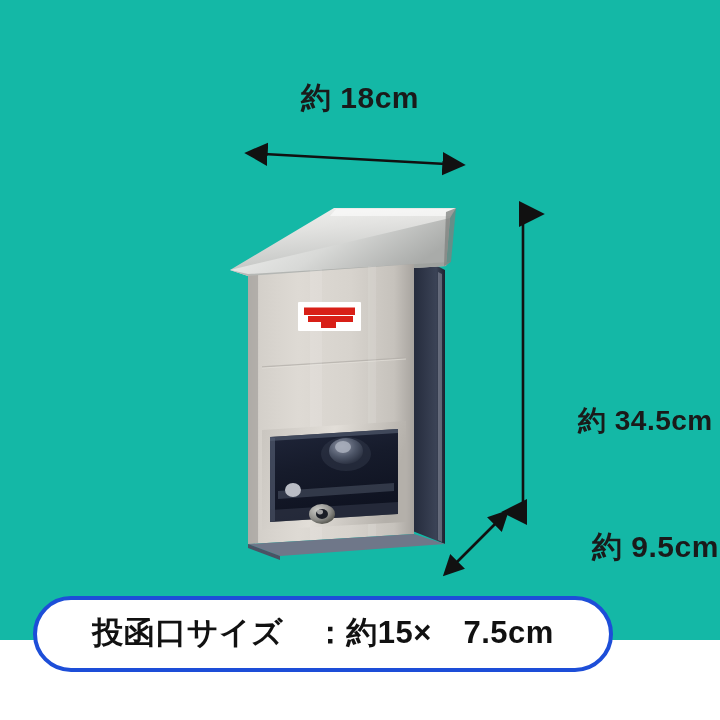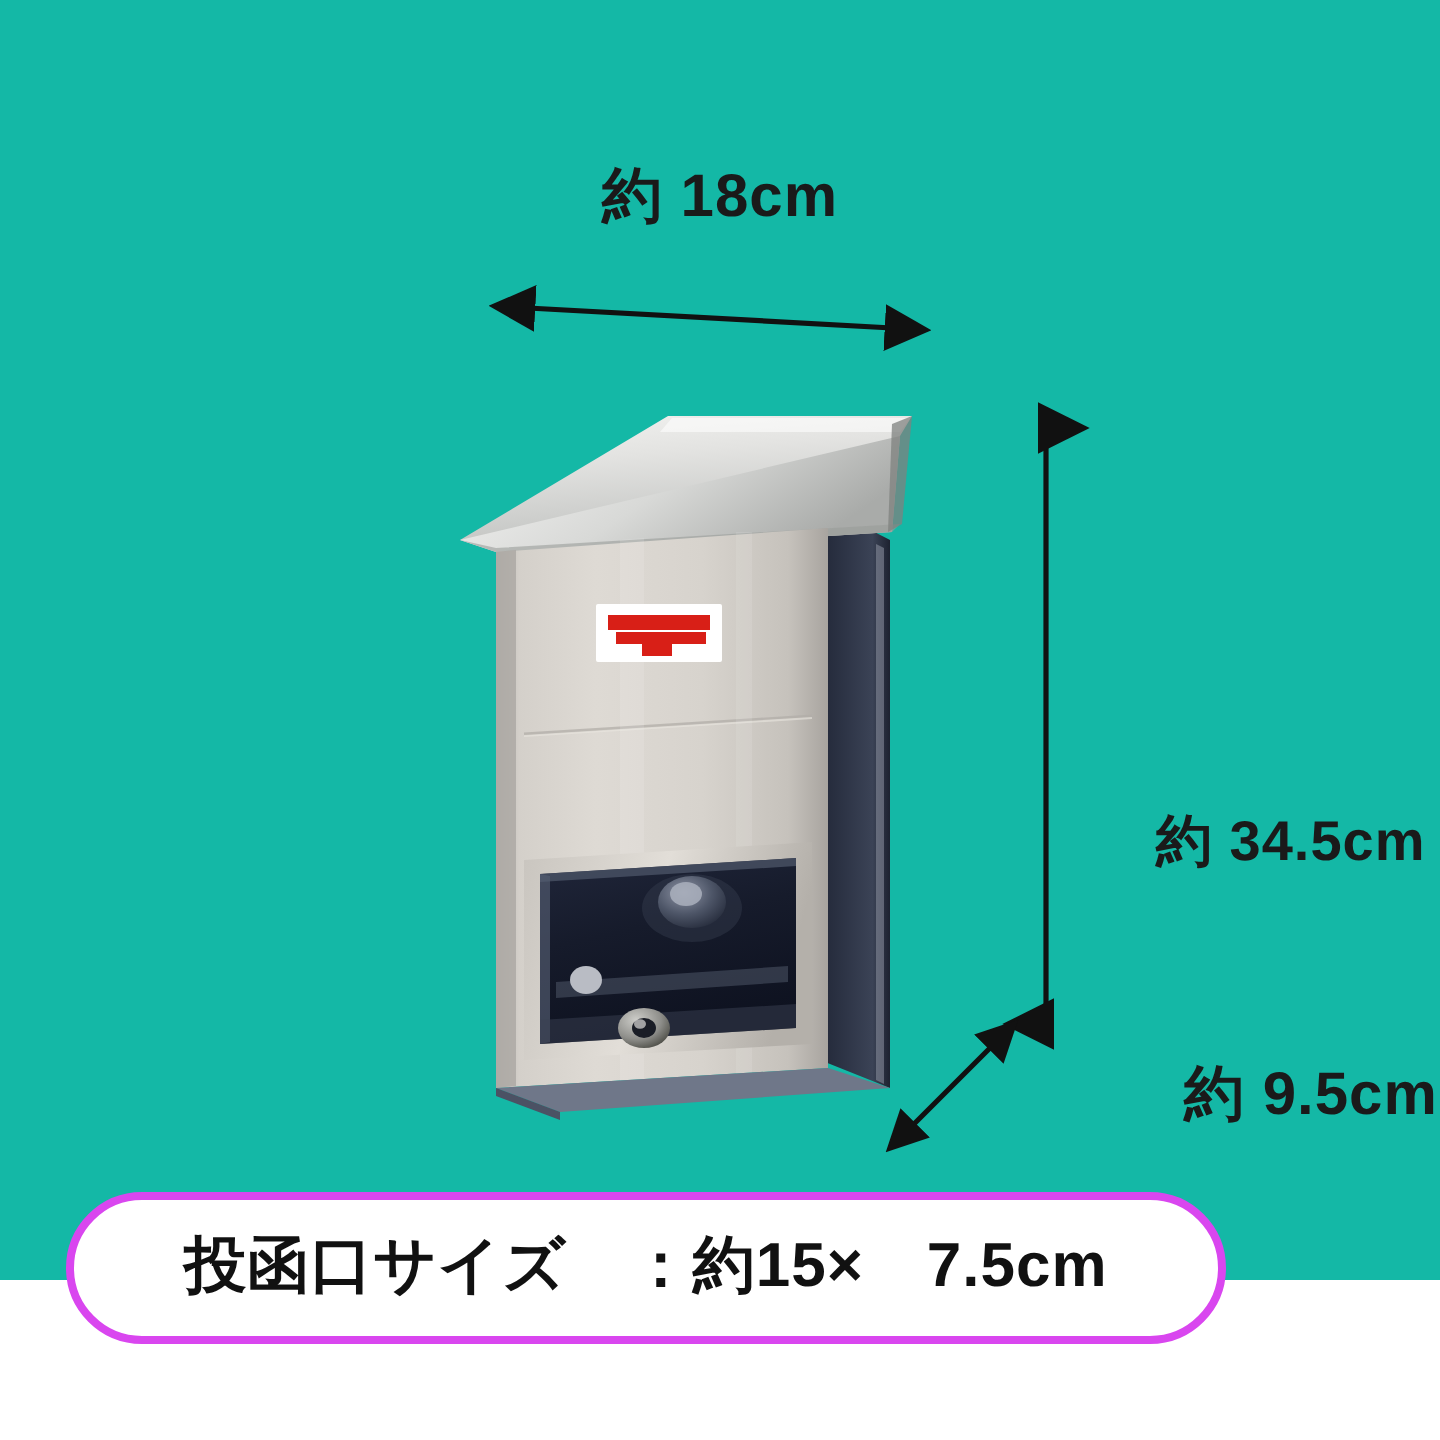--- a/index.html
+++ b/index.html
@@ -64,21 +64,21 @@
   }
   #mailbox svg { display: block; }
 
   
   #banner {
     position: absolute;
     left: 33px;
     top: 596px;
     width: 580px;
     height: 76px;
-    border: 4px solid #d946ef;
+    border: 4px solid #1d4ed8;
     border-radius: 38px;
     background: #ffffff;
     box-sizing: border-box;
     display: flex;
     align-items: center;
     justify-content: center;
   }
   #banner-text {
     font-size: 31px;
     font-weight: 700;

